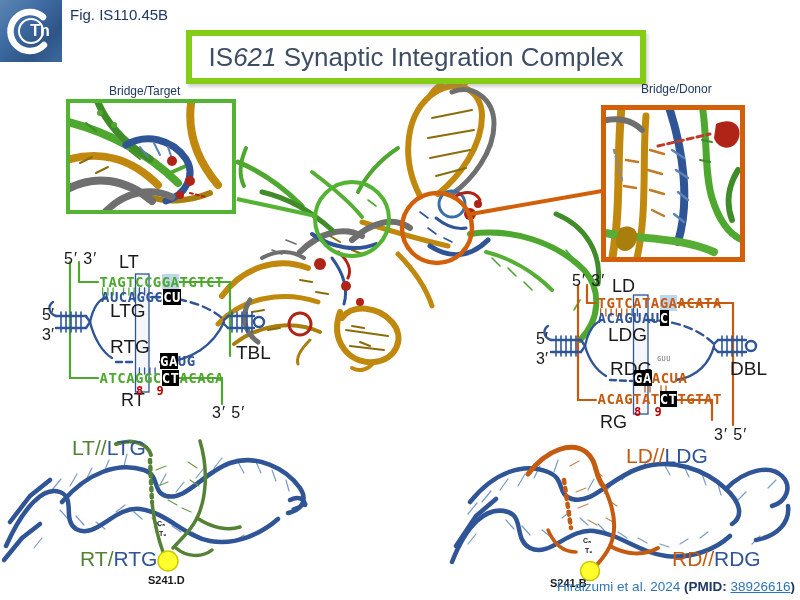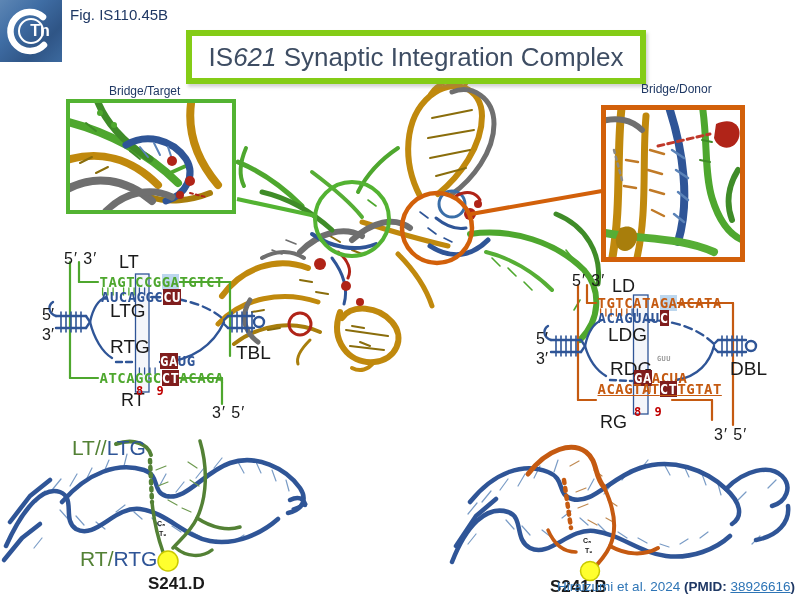--- a/index.html
+++ b/index.html
@@ -30,32 +30,32 @@
   .dlab{color:#1a1a1a;}
   .sz18{font-size:18px;} .sz19{font-size:19px;}
   .ends-sm{font-size:16px;color:#1a1a1a;letter-spacing:1px;}
   .end-big{font-size:16px;color:#1a1a1a;}
 
   
   .seq{font-family:"DejaVu Sans Mono","Liberation Mono",monospace;font-size:14px;font-weight:bold;
        letter-spacing:.45px;white-space:pre;line-height:9px;}
   .g{color:#4EA72E;} .o{color:#C55A11;} .b{color:#2F5597;}
   .hl-lite{background:#BDD7EE;}
-  .hl-dark{background:#7f1d1d;color:#fff;}
+  .hl-dark{background:#000000;color:#fff;}
   .gap-l{}
   .pos{font-size:12px;font-weight:bold;color:#C00000;letter-spacing:3px;
        font-family:"DejaVu Sans Mono",monospace;}
   .bulge{font-size:7px;font-weight:bold;color:#9a9a9a;letter-spacing:.4px;
        font-family:"DejaVu Sans Mono",monospace;}
 
   
   .pair{font-size:21px;}
   .pair .p1{color:#538135;} .pair .p1o{color:#C55A11;} .pair .p2{color:#2F5597;}
   .nt{font-size:7px;font-weight:bold;color:#1a1a1a;line-height:8px;}
-  .residue{font-size:17px;font-weight:bold;color:#1a1a1a;}
+  .residue{font-size:11px;font-weight:bold;color:#1a1a1a;}
 
   
   .cite{right:5px;top:579px;font-size:13.5px;text-align:right;}
   .cite .au{color:#2E75B6;}
   .cite .pm{color:#1F3864;font-weight:bold;}
   .cite a{color:#2E75B6;text-decoration:underline;}
 </style>
 </head>
 <body>
 
@@ -337,28 +337,30 @@
 <div class="abs dlab sz18" style="left:612px;top:276px;">LD</div>
 <div class="abs dlab sz19" style="left:608px;top:324px;">LDG</div>
 <div class="abs dlab sz19" style="left:610px;top:358px;">RDG</div>
 <div class="abs dlab sz18" style="left:600px;top:412px;">RG</div>
 <div class="abs dlab sz19" style="left:730px;top:358px;">DBL</div>
 
 <div class="abs seq o" style="left:597.5px;top:299px;"><span>TGTCATA</span><span class="hl-lite">GA</span><span>ACATA</span></div>
 <div class="abs seq b" style="left:597.5px;top:314px;"><span>ACAGUAU</span><span class="hl-dark">C</span></div>
 <div class="abs bulge" style="left:657px;top:355px;">GUU</div>
 <div class="abs seq o" style="left:634px;top:374px;"><span class="hl-dark">GA</span><span>AC</span><span class="gap-l">UA</span></div>
-<div class="abs seq o" style="left:597.5px;top:385px;text-decoration:underline;"><span>ACAGTAT</span><span class="hl-dark">CT</span><span>TGTAT</span></div>
+<div class="abs seq o" style="left:597.5px;top:395px;"><span>ACAGTAT</span><span class="hl-dark">CT</span><span>TGTAT</span></div>
 <div class="abs pos" style="left:634px;top:405px;">8 9</div>
 
 <div class="abs pair" style="left:64px;top:436px;margin-left:8px;"><span class="p1">LT</span><span class="p1">//</span><span class="p2">LTG</span></div>
 <div class="abs pair" style="left:80px;top:547px;"><span class="p1">RT</span><span class="p1">/</span><span class="p2">RTG</span></div>
 <div class="abs nt" style="left:157px;top:520px;">C₈</div>
 <div class="abs nt" style="left:159px;top:530px;">T₉</div>
 <div class="abs residue" style="left:148px;top:574px;">S241.D</div>
 
+<div class="abs pair" style="left:626px;top:444px;"><span class="p1o">LD</span><span class="p1o">//</span><span class="p2">LDG</span></div>
+<div class="abs pair" style="left:672px;top:547px;"><span class="p1o">RD</span><span class="p1o">//</span><span class="p2">RDG</span></div>
 <div class="abs nt" style="left:583px;top:537px;">C₈</div>
 <div class="abs nt" style="left:585px;top:547px;">T₉</div>
 <div class="abs residue" style="left:550px;top:577px;">S241.B</div>
 
 <div class="abs cite"><span class="au">Hiraizumi et al. 2024 </span><span class="pm">(PMID: </span><a href="#">38926616</a><span class="pm">)</span></div>
 
 </div>
 
 </body></html>

